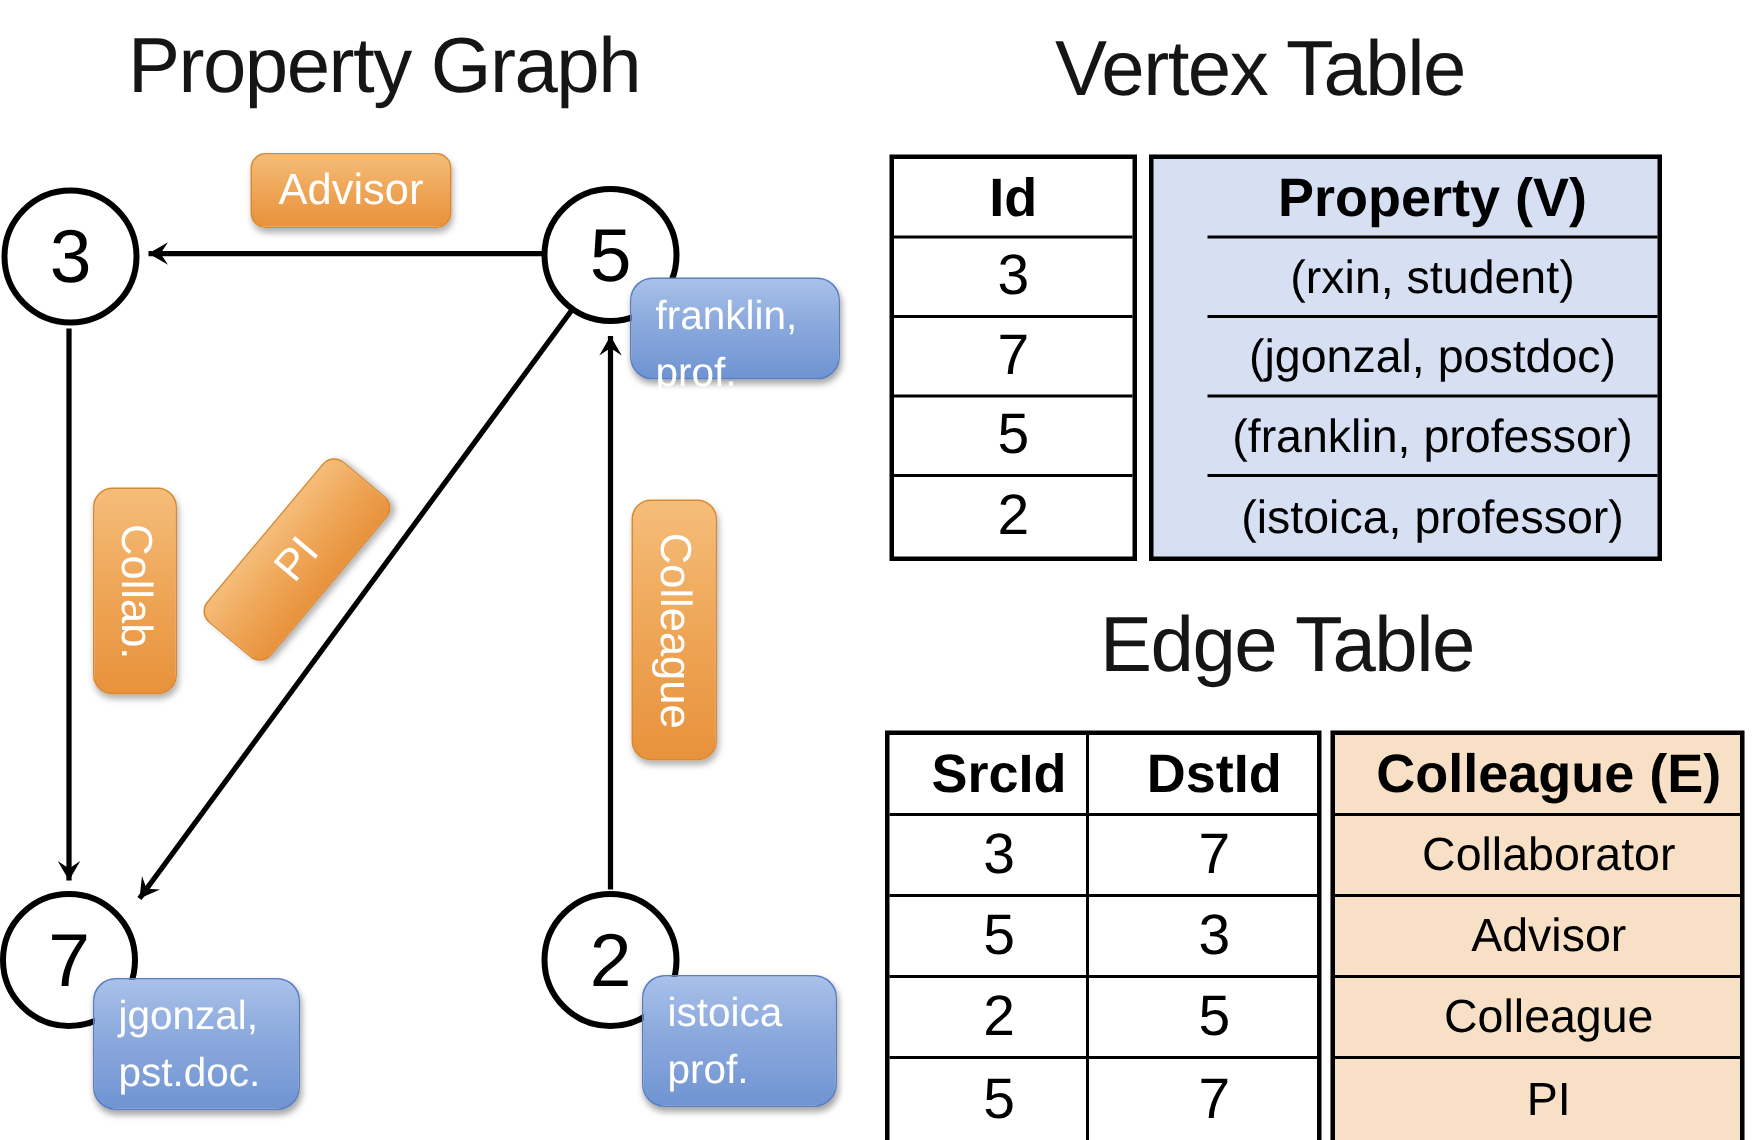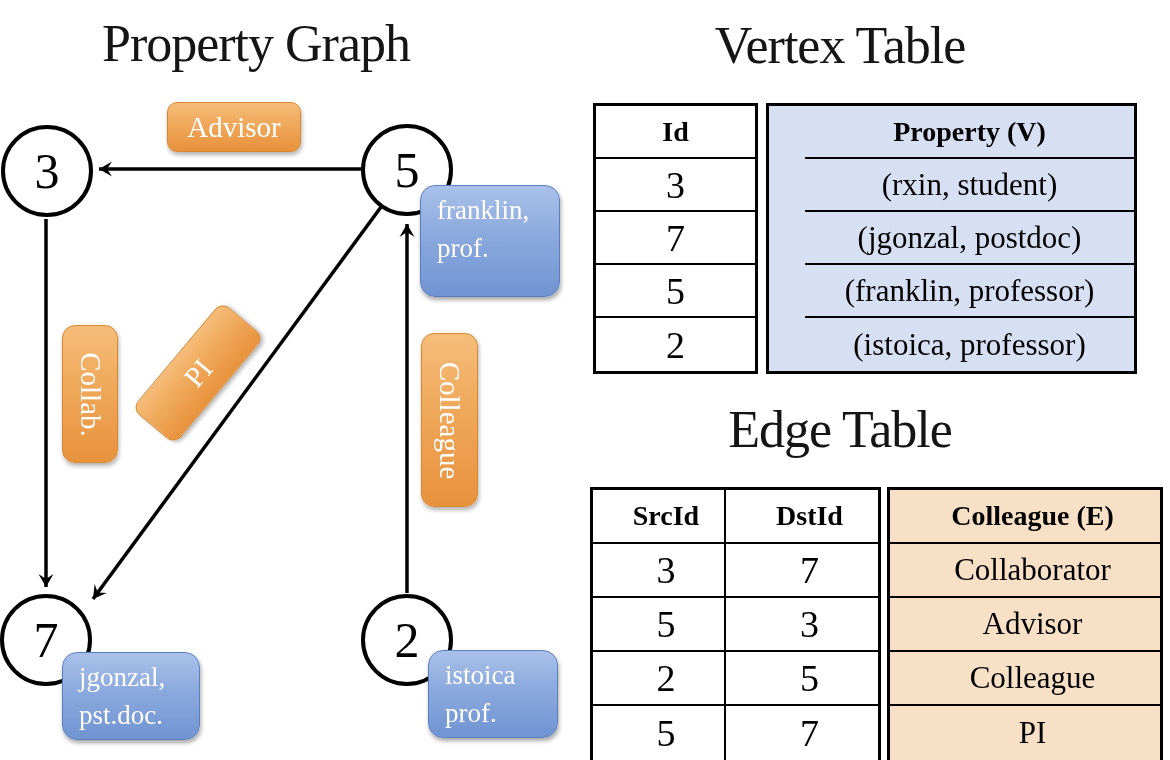--- a/index.html
+++ b/index.html
@@ -1,18 +1,18 @@
 <!DOCTYPE html>
 <html><head>
 <meta charset="utf-8">
 <style>
   html,body{margin:0;padding:0;background:#fff;}
   .canvas{
     position:relative; width:1170px; height:760px; overflow:hidden;
-    background:#fff; font-family:Liberation Serif, serif; color:#000;
+    background:#fff; font-family:Liberation Sans, sans-serif; color:#000;
   }
   
   .big-title{
     position:absolute; text-align:center; font-size:52px; font-weight:300;
     letter-spacing:-1px; color:#151515; white-space:nowrap;
   }
   
   .edges-svg{position:absolute; left:0; top:0; z-index:1;}
   .node{
     position:absolute; width:84px; height:84px; border:4px solid #000;
@@ -37,39 +37,39 @@
   .ebox.vertical{border-radius:13px;}
   .ebox.vertical span{transform:rotate(90deg); white-space:nowrap;}
   .ebox.tilted{transform:rotate(-50deg);}
   
   .table-wrap{position:absolute; display:flex; z-index:2;}
   .subtable{border:3px solid #000; background:#fff; box-sizing:border-box;}
   .cell{
     border-bottom:2px solid #000; display:flex; align-items:center;
     justify-content:center; font-size:31px; box-sizing:border-box;
   }
-  .cell.head{font-weight:bold; font-size:28px;}
+  .cell.head{font-weight:bold; font-size:36px;}
   .cell.num{font-size:38px; font-weight:300;}
   .col .cell:last-child{border-bottom:none;}
   .vrow{height:53px;}
   .erow{height:54px;padding-left:15px;}
   .bluecol{background:#D6E0F2;}
   .tancol{background:#F7E0C5;}
   .grid2{display:grid;}
   .grid2 .cell:nth-child(odd){border-right:2px solid #000;}
   .grid2 .cell:nth-last-child(-n+2){border-bottom:none;}
 </style>
 </head>
 <body>
 
 <div class="canvas">
 
   <div class="big-title" style="left:26px; top:14px; width:460px;">Property Graph</div>
   <div class="big-title" style="left:650px; top:16px; width:380px;">Vertex Table</div>
-  <div class="big-title" style="left:650px; top:400px; width:380px;">Edge Table</div>
+  <div class="big-title" style="left:668px; top:400px; width:380px;">Edge Table</div>
 
   <svg class="edges-svg" width="585" height="760">
     <defs>
       <marker id="arw" viewBox="-15 -9 16 18" refX="0" refY="0" markerWidth="16" markerHeight="18" markerUnits="userSpaceOnUse" orient="auto">
         <path d="M -13 -7.5 L 0 0 L -13 7.5 L -8 0 Z" fill="#000"></path>
       </marker>
     </defs>
     <line x1="363" y1="169" x2="99" y2="169" stroke="#000" stroke-width="3.5" marker-end="url(#arw)"></line>
     <line x1="46" y1="219" x2="46" y2="587" stroke="#000" stroke-width="3.5" marker-end="url(#arw)"></line>
     <line x1="381" y1="207" x2="93" y2="599" stroke="#000" stroke-width="3.5" marker-end="url(#arw)"></line>
@@ -82,21 +82,21 @@
   <div class="node" style="left:361px; top:124px;">
     <span>5</span>
   </div>
   <div class="node" style="left:0px;   top:594px;">
     <span>7</span>
   </div>
   <div class="node" style="left:361px; top:594px;">
     <span>2</span>
   </div>
 
-  <div class="vbox" style="left:420px; top:185px; width:140px; height:112px;">
+  <div class="vbox" style="left:420px; top:185px; width:140px; height:68px;">
     <div>franklin,</div>
     <div>prof.</div>
   </div>
   <div class="vbox" style="left:62px;  top:652px; width:138px; height:88px;">
     <div>jgonzal,</div>
     <div>pst.doc.</div>
   </div>
   <div class="vbox" style="left:428px; top:650px; width:130px; height:88px;">
     <div>istoica</div>
     <div>prof.</div>
@@ -116,21 +116,21 @@
   </div>
 
   <div class="table-wrap" style="left:593px; top:103px; gap:8px;">
     <div class="subtable col" style="width:165px;">
       <div class="cell head vrow">Id</div>
       <div class="cell num vrow">3</div>
       <div class="cell num vrow">7</div>
       <div class="cell num vrow">5</div>
       <div class="cell num vrow">2</div>
     </div>
-    <div class="subtable col bluecol" style="width:371px;padding-left:36px;">
+    <div class="subtable col bluecol" style="width:342px;padding-left:36px;">
       <div class="cell head vrow">Property (V)</div>
       <div class="cell vrow">(rxin, student)</div>
       <div class="cell vrow">(jgonzal, postdoc)</div>
       <div class="cell vrow">(franklin, professor)</div>
       <div class="cell vrow">(istoica, professor)</div>
     </div>
   </div>
 
   <div class="table-wrap" style="left:590px; top:487px; gap:6px;">
     <div class="subtable grid2" style="width:291px; grid-template-columns:133px 152px;">

